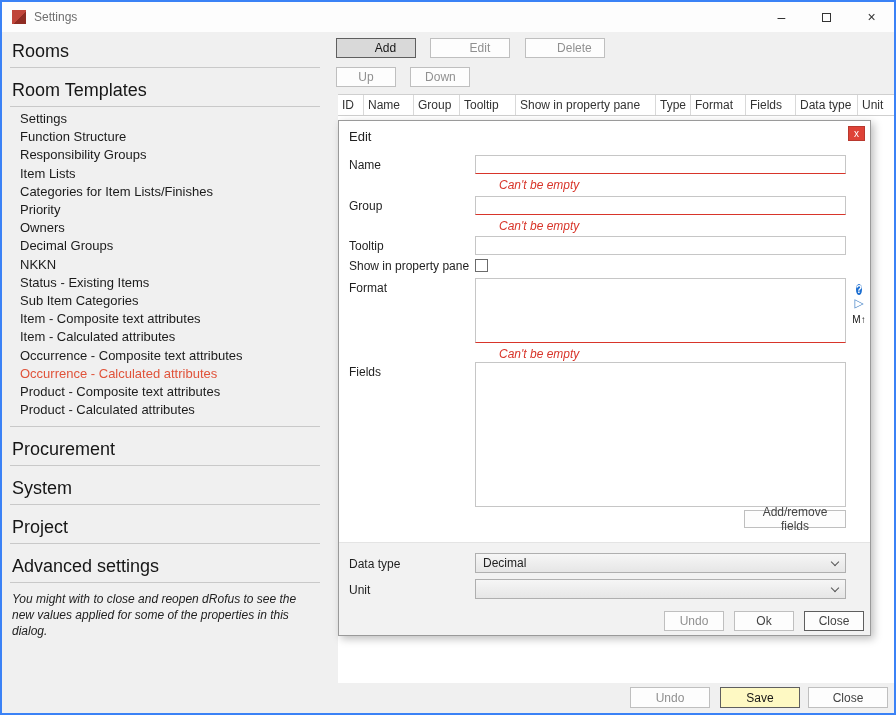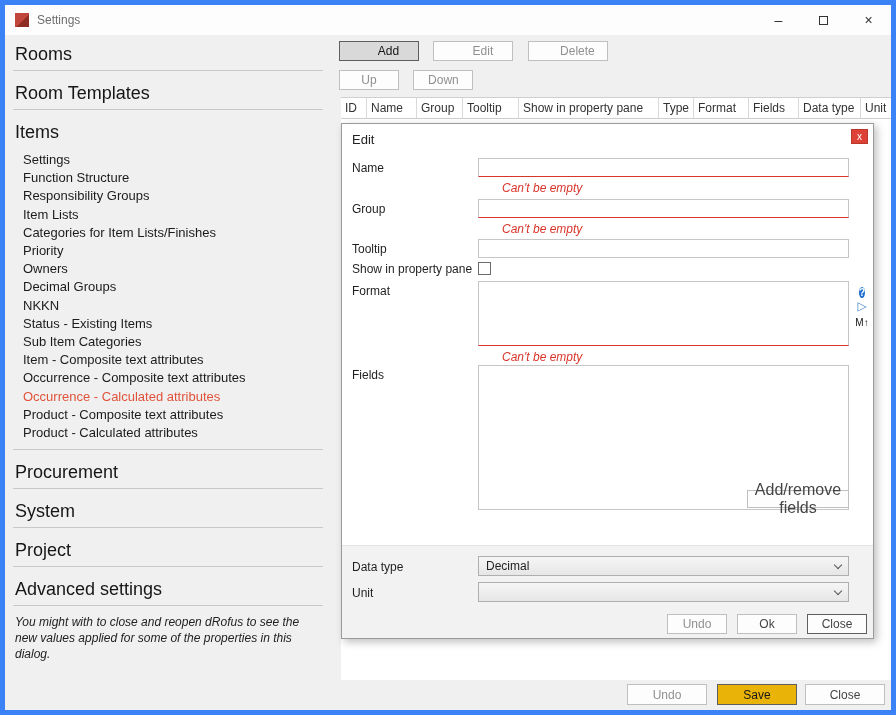--- a/index.html
+++ b/index.html
@@ -4,21 +4,21 @@
 <style>
   :root{
     --accent:#e0533a;
     --err:#d8352a;
     --sep:#c9c9c9;
     --btn-border:#bfbfbf;
     --dark-border:#5f5f5f;
   }
   *{box-sizing:border-box;}
   body{margin:0;background:#bfbfbf;font-family:"Liberation Sans",sans-serif;}
-  .window{position:relative;width:896px;height:715px;background:#f0f0f0;border:5px solid #3b82f6;overflow:hidden;}
+  .window{position:relative;width:896px;height:715px;background:#f0f0f0;border:2px solid #3b82f6;overflow:hidden;}
 
   
   .titlebar{position:absolute;top:0;left:0;right:0;height:30px;background:#fdfdfd;display:flex;align-items:center;}
   .app-icon{width:14px;height:14px;margin:0 8px 0 10px;background:linear-gradient(135deg,#c0453a 55%,#8f2c23 55%);}
   .win-title{font-size:12px;color:#6e6e6e;}
   .win-controls{margin-left:auto;display:flex;height:100%;}
   .wbtn{width:45px;height:100%;display:flex;align-items:center;justify-content:center;color:#333;font-size:14px;cursor:default;}
   .max-glyph{width:9px;height:9px;border:1px solid #333;display:inline-block;}
 
   
@@ -56,32 +56,32 @@
   .tinput{position:absolute;left:136px;width:371px;height:19px;border:1px solid #c6c6c6;background:#fff;font:12px "Liberation Sans",sans-serif;padding:0 4px;outline:none;}
   .tinput.err{border-bottom:1px solid var(--err);}
   .tarea{position:absolute;left:136px;width:371px;border:1px solid #c6c6c6;background:#fff;font:12px "Liberation Sans",sans-serif;padding:2px 4px;resize:none;outline:none;}
   .tarea.err{border-bottom:1px solid var(--err);}
   .vmsg{position:absolute;left:160px;font-size:12px;font-style:italic;color:var(--err);}
   .checkbox{position:absolute;left:136px;width:13px;height:13px;border:1px solid #6b6b6b;background:#fff;}
   .side-ico{position:absolute;left:511px;width:18px;text-align:center;}
   .help-ico{width:14px;height:14px;border-radius:50%;background:#1d6fd1;color:#fff;font-size:10px;font-weight:bold;line-height:14px;text-align:center;}
   .run-ico{color:#4a86c8;font-size:12px;line-height:12px;}
   .mup-ico{color:#111;font-size:10px;line-height:10px;white-space:nowrap;}
-  .addrem{position:absolute;left:405px;top:366px;width:102px;height:18px;font-size:16px;}
+  .addrem{position:absolute;left:405px;top:389px;width:102px;height:18px;font-size:12px;}
   .combo{position:absolute;left:136px;width:371px;height:20px;border:1px solid #afafaf;background:linear-gradient(#f6f6f6,#e6e6e6);display:flex;align-items:center;padding:0 7px;font-size:12px;color:#222;cursor:default;}
   .chev{margin-left:auto;width:6px;height:6px;border-right:1px solid #555;border-bottom:1px solid #555;transform:rotate(45deg);margin-top:-3px;}
   .dlg-btns{position:absolute;right:6px;top:490px;display:flex;}
   .dlg-btns .btn{width:60px;}
   .dlg-btns .btn.default{border-color:var(--dark-border);}
 
   
   .footer{position:absolute;left:8px;right:0;bottom:0;height:30px;background:#f0f0f0;}
   .footer .btn{position:absolute;top:4px;width:80px;height:21px;}
   .f-undo{right:184px;}
-  .f-save{right:94px;border-color:var(--dark-border);background:#eab308;color:#161616;}
+  .f-save{right:94px;border-color:var(--dark-border);background:#fef9c3;color:#161616;}
   .f-close{right:6px;}
 </style>
 </head>
 <body>
 
 <div class="window">
 
   <div class="titlebar">
     <span class="app-icon"></span>
     <span class="win-title">Settings</span>
@@ -94,34 +94,34 @@
         </span>
       <span class="wbtn">
           <span>×</span>
         </span>
     </span>
   </div>
 
   <div class="sidebar">
     <div class="sec-h first">Rooms</div>
     <div class="sec-h">Room Templates</div>
-    <div class="sec-h noline">Items</div>
     <div class="items">
       <div class="item">Settings</div>
       <div class="item">Function Structure</div>
       <div class="item">Responsibility Groups</div>
       <div class="item">Item Lists</div>
       <div class="item">Categories for Item Lists/Finishes</div>
       <div class="item">Priority</div>
       <div class="item">Owners</div>
       <div class="item">Decimal Groups</div>
       <div class="item">NKKN</div>
       <div class="item">Status - Existing Items</div>
       <div class="item">Sub Item Categories</div>
       <div class="item">Item - Composite text attributes</div>
+      <div class="item">Item - Calculated attributes</div>
       <div class="item">Occurrence - Composite text attributes</div>
       <div class="item sel">Occurrence - Calculated attributes</div>
       <div class="item">Product - Composite text attributes</div>
       <div class="item">Product - Calculated attributes</div>
     </div>
     <div class="sec-h">Procurement</div>
     <div class="sec-h">System</div>
     <div class="sec-h">Project</div>
     <div class="sec-h">Advanced settings</div>
     <div class="footnote">You might with to close and reopen dRofus to see the new values applied for some of the properties in this dialog.</div>

